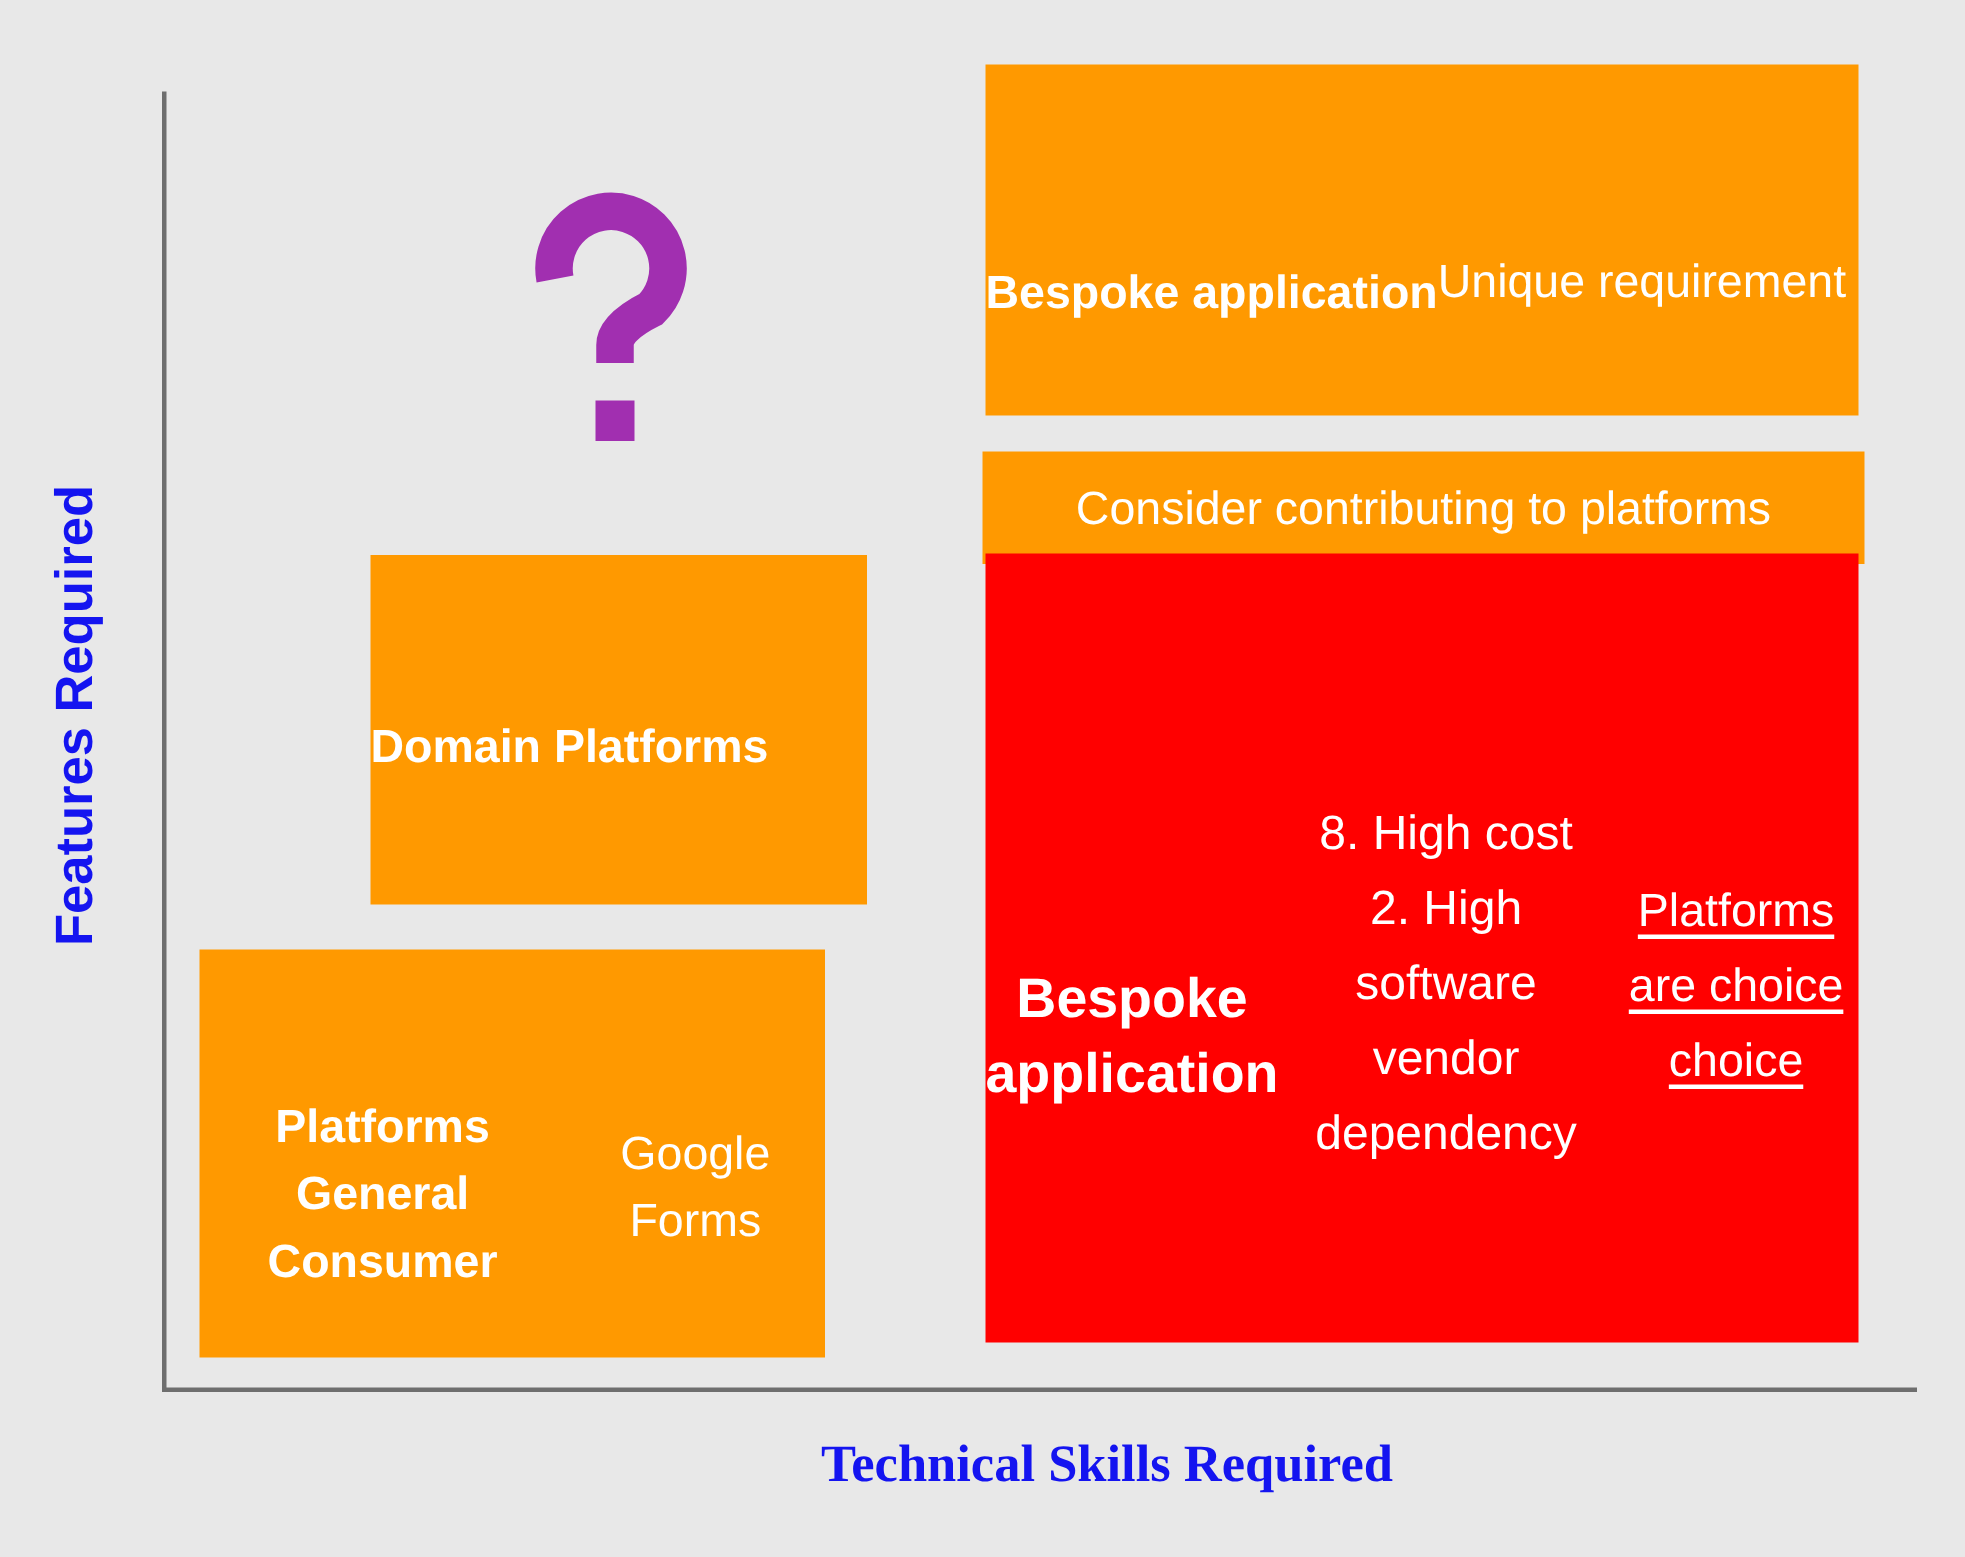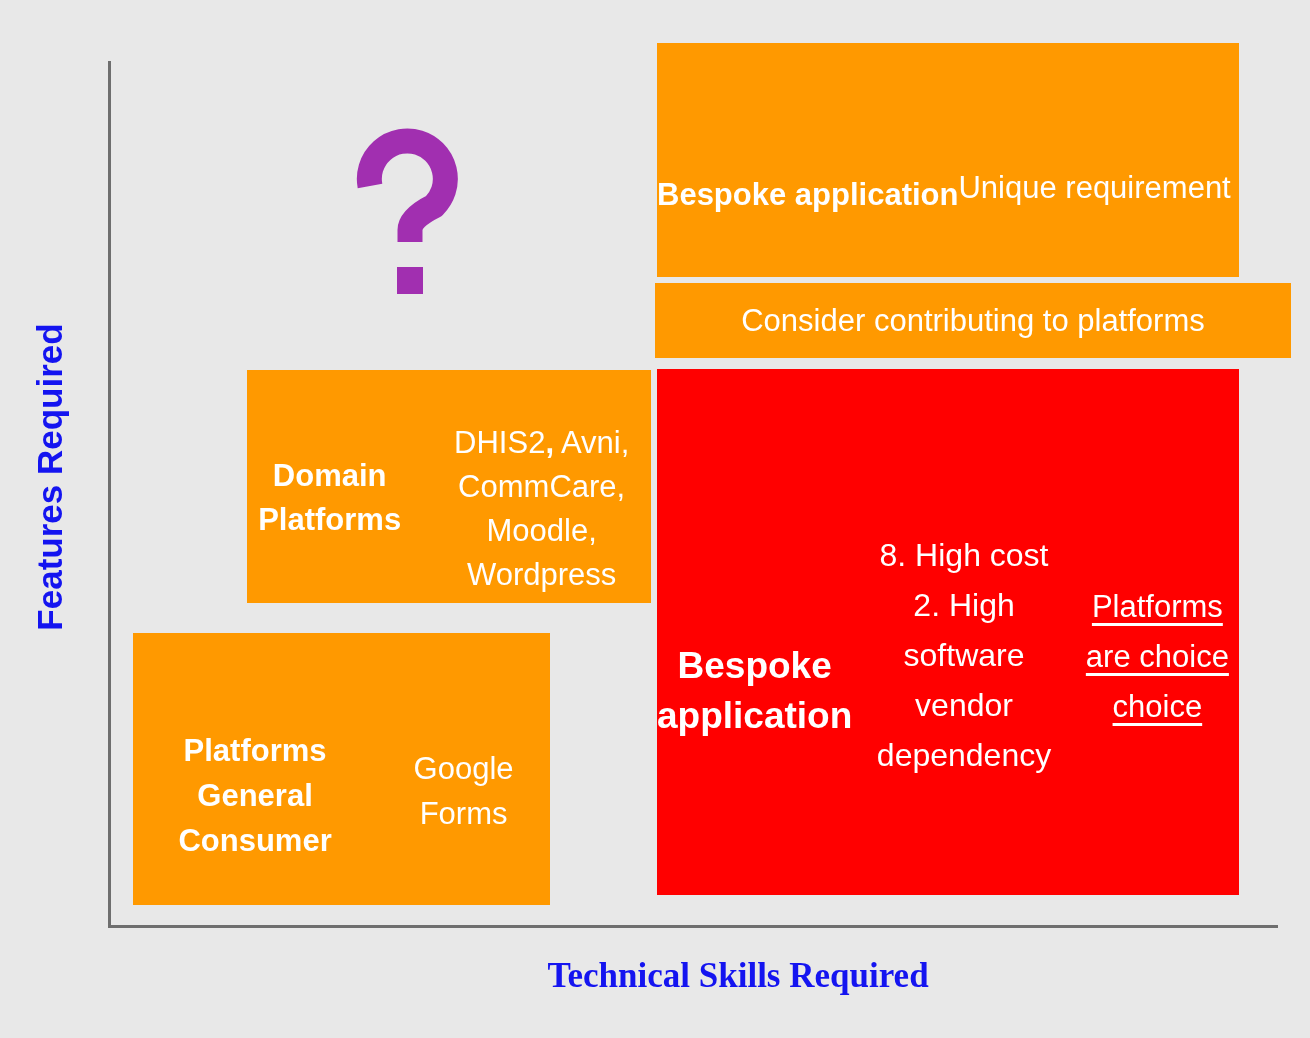--- a/index.html
+++ b/index.html
@@ -50,24 +50,24 @@
     color: #ffffff;
     text-align: center;
     display: flex;
     flex-direction: row;
     align-items: center;
   }
   .orange { background: #ff9900; }
   .red-bg { background: #ff0000; }
 
   .box-top      { left: 657px; top: 43px;  width: 582px; height: 234px; }
-  .box-consider { left: 655px; top: 283px; width: 636px; height: 75px;
+  .box-consider { left: 655px; top: 301px; width: 588px; height: 75px;
                   justify-content: center; }
   .box-red      { left: 657px; top: 369px; width: 582px; height: 526px; }
-  .box-domain   { left: 247px; top: 370px; width: 404px; height: 233px; gap: 20px; }
+  .box-domain   { left: 247px; top: 370px; width: 331px; height: 233px; gap: 20px; }
   .box-general  { left: 133px; top: 633px; width: 417px; height: 272px; }
 
   .title-sm { font-size: 31px; font-weight: bold; line-height: 46px; }
   .body-txt { font-size: 31px; line-height: 46px; }
 
   .box-top .title-sm { margin-top: 69px; }
   .box-top .body-txt { margin-top: 56px; }
 
   .box-consider .body-txt { line-height: 40px; }
 
@@ -124,24 +124,20 @@
     <div class="title-lg">Bespoke application</div>
     <div class="items">
       <div>8. High cost</div>
       <div>2. High software vendor dependency</div>
     </div>
     <div class="note">Platforms are choice choice</div>
   </div>
 
   <div class="box orange box-domain">
     <div class="title-sm">Domain Platforms</div>
-    <div class="body-txt">
-      <div><span>DHIS2</span><span class="bold-comma">,</span><span> Avni, CommCare,</span></div>
-      <div>Moodle, Wordpress</div>
-    </div>
   </div>
 
   <div class="box orange box-general">
     <div class="title-sm">
       <div>Platforms</div>
       <div>General Consumer</div>
     </div>
     <div class="body-txt">Google Forms</div>
   </div>
 

